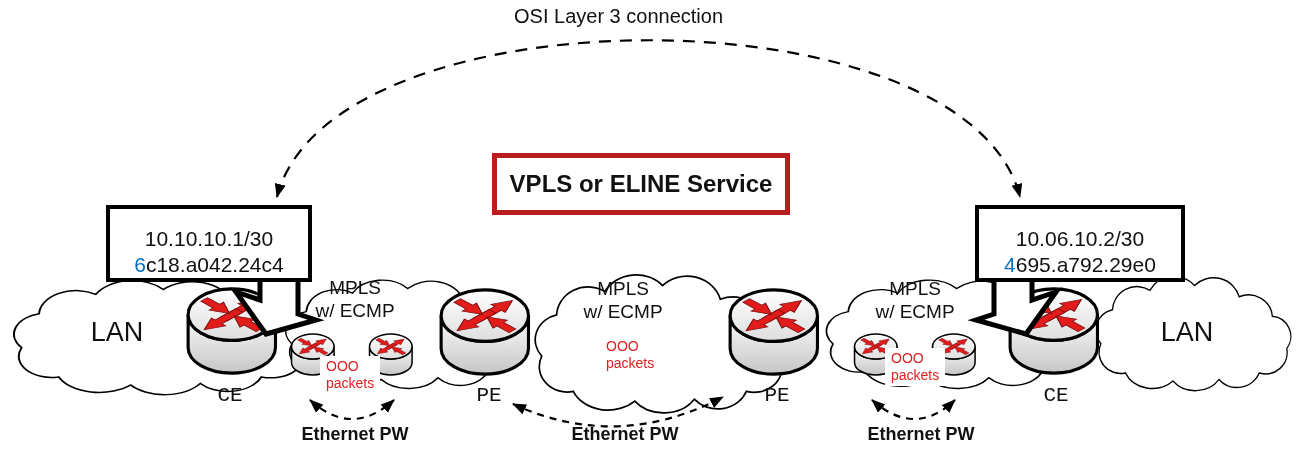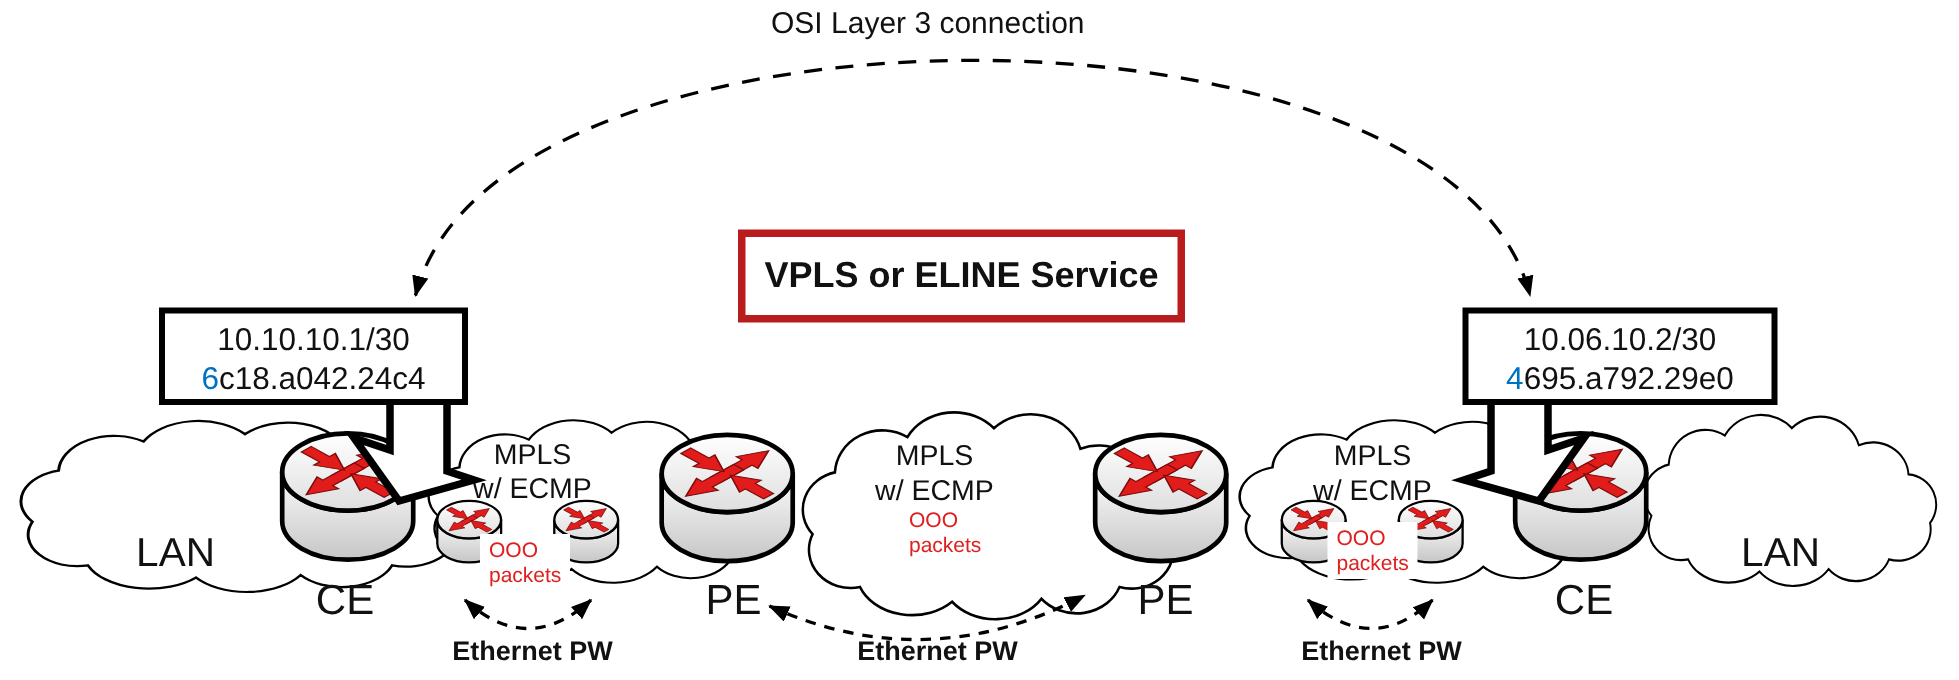--- a/index.html
+++ b/index.html
@@ -14,32 +14,32 @@
   .label{position:absolute;color:#111;white-space:nowrap;}
   .center{text-align:center;}
   .osi-label{left:514px;top:5px;font-size:20px;}
   .vpls-box{
     left:492px;top:153px;width:288px;height:52px;
     border:5px solid #b91c1c;background:#fff;
     font-size:24px;font-weight:bold;line-height:52px;text-align:center;
   }
   .ep-box{
     border:4px solid #000;background:#fff;
-    font-size:21px;line-height:26px;text-align:center;padding-top:5px;
+    font-size:21px;line-height:26px;text-align:center;padding-top:17px;
   }
   .ep-box-left{left:106px;top:205px;width:198px;height:52px;}
   .ep-box-right{left:975px;top:205px;width:202px;height:52px;}
   .mac-first{color:#0070C0;}
-  .lan-label{font-size:27px;width:100px;margin-top:36px;}
-  .mpls-label{width:110px;font-size:19px;line-height:23px;margin-top:16px;}
+  .lan-label{font-size:27px;width:100px;}
+  .mpls-label{width:110px;font-size:19px;line-height:23px;}
   .ooo-label{
     font-size:14px;line-height:17px;color:#E02020;
     background:#fff;padding:2px 6px;
   }
-  .rtr-label{width:60px;font-size:28px;}
+  .rtr-label{width:60px;font-size:21px;font-family:Liberation Mono, monospace;}
   .pw-label{width:140px;font-size:18px;font-weight:bold;}
 </style>
 </head>
 <body>
 
 <div id="stage">
 
   <svg id="diagram-svg" viewBox="0 0 1306 453" xmlns="http://www.w3.org/2000/svg">
     <defs>
       <linearGradient id="cylBody" x1="0" y1="0" x2="0" y2="1">

